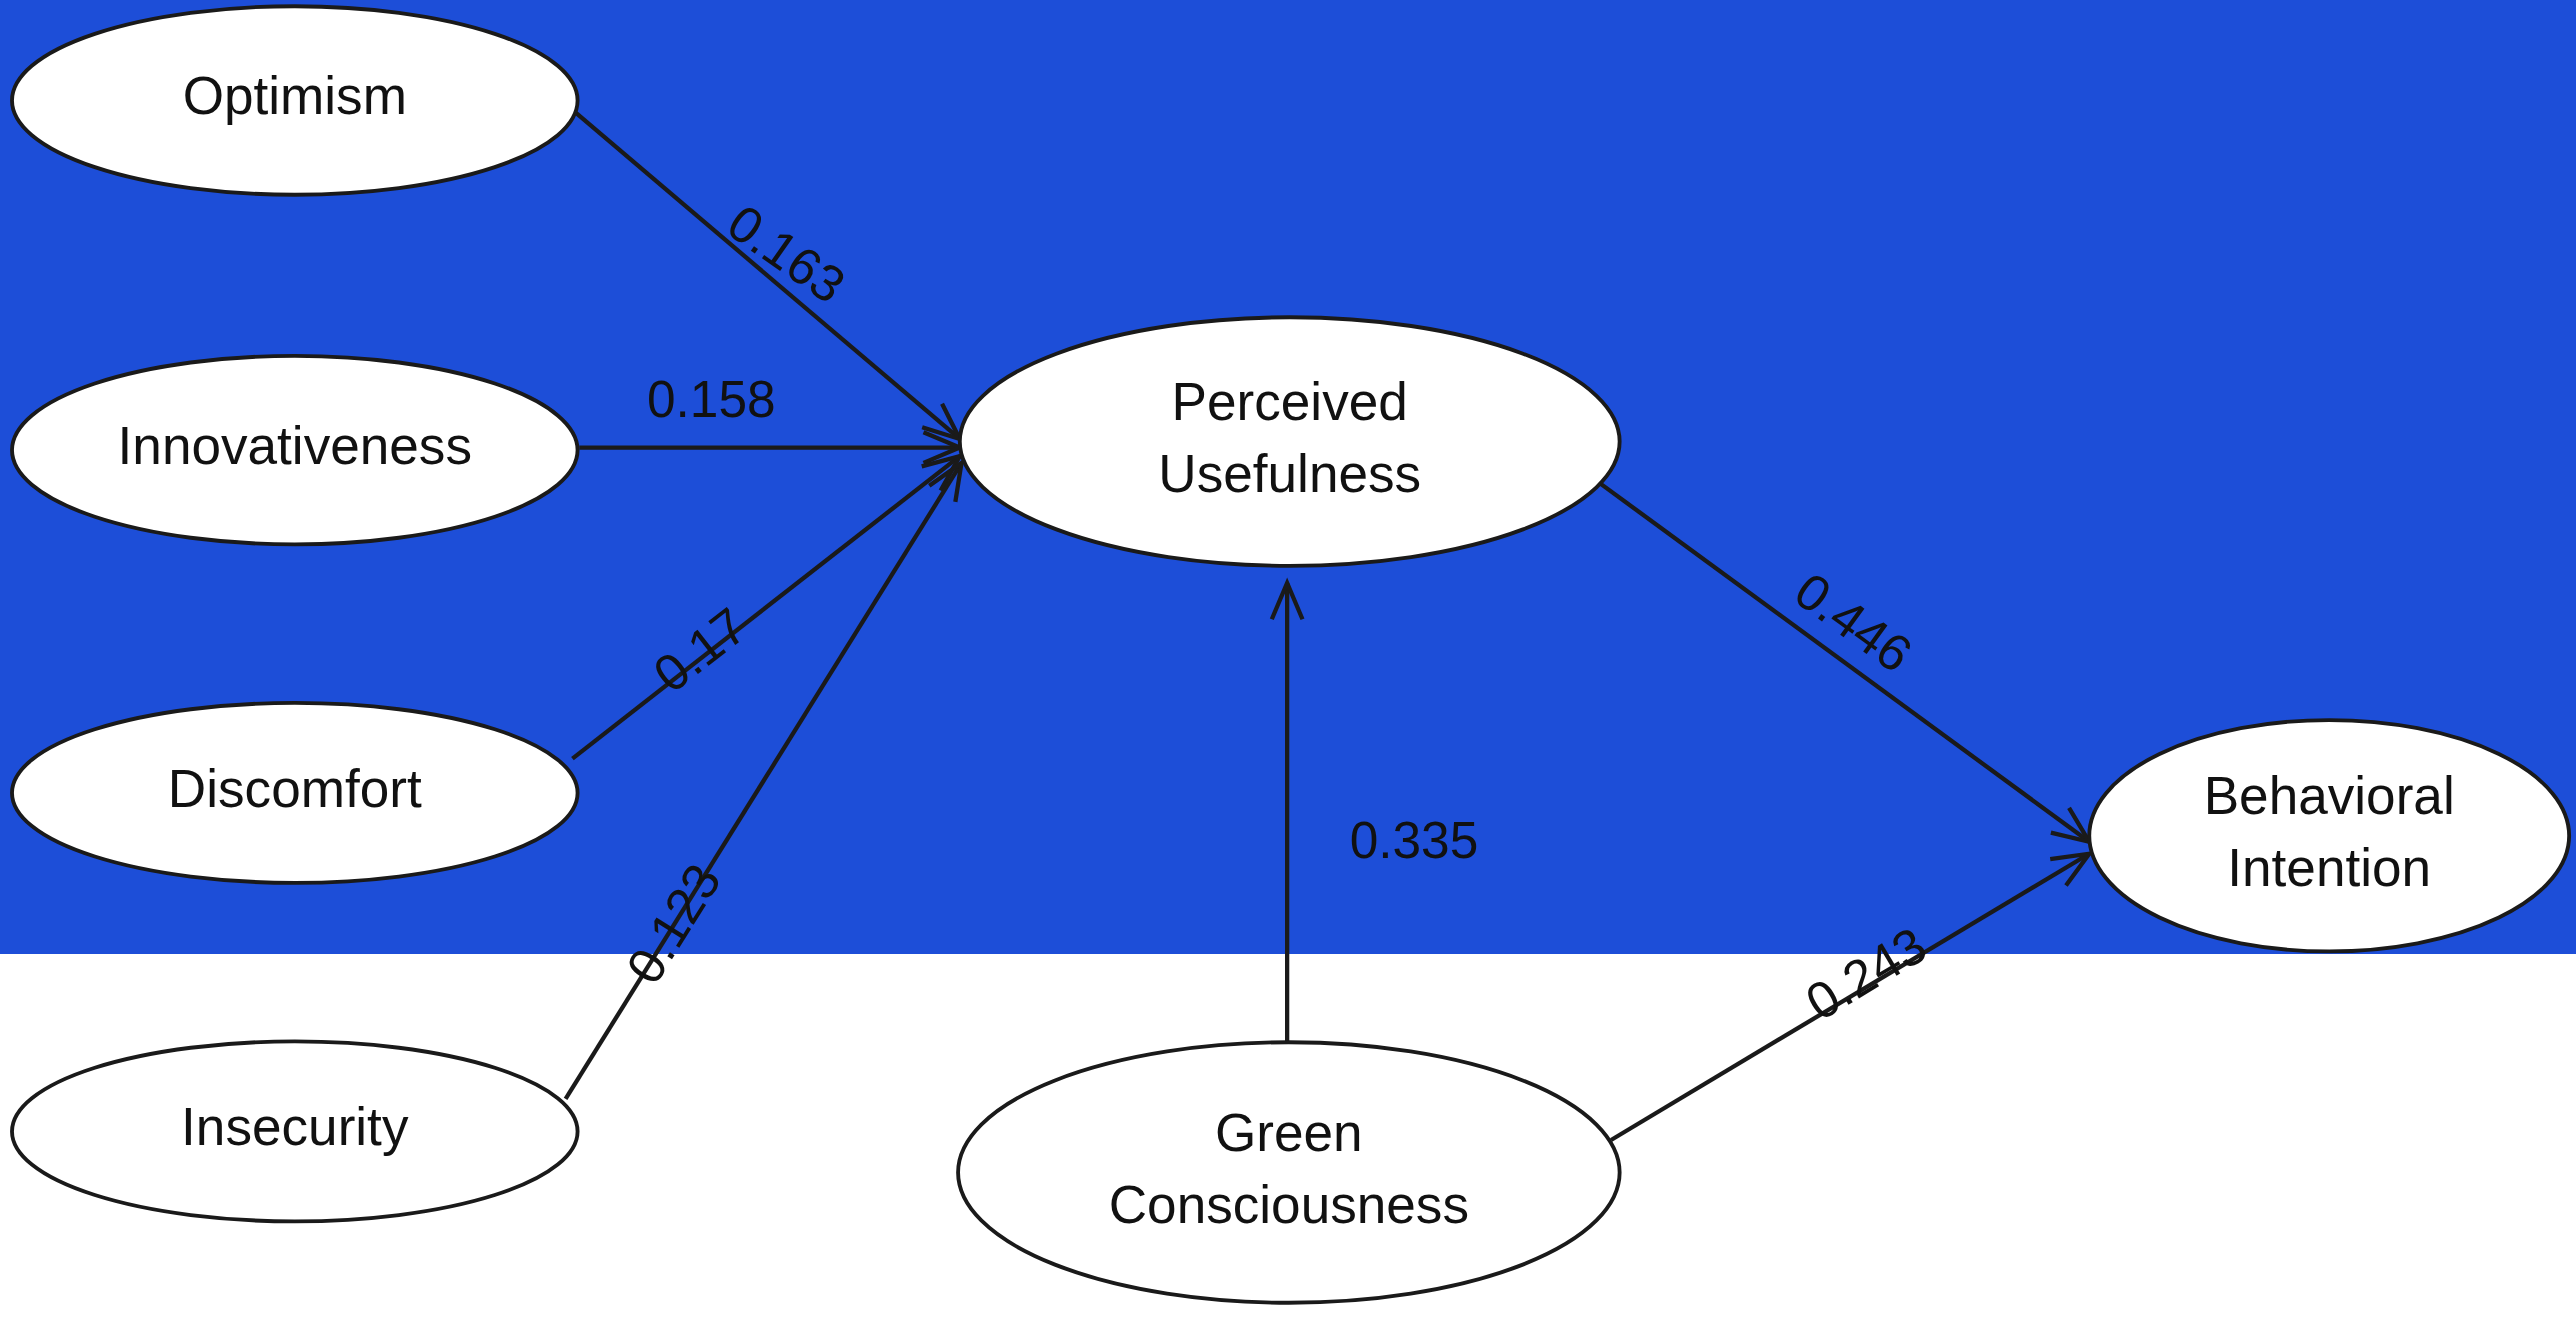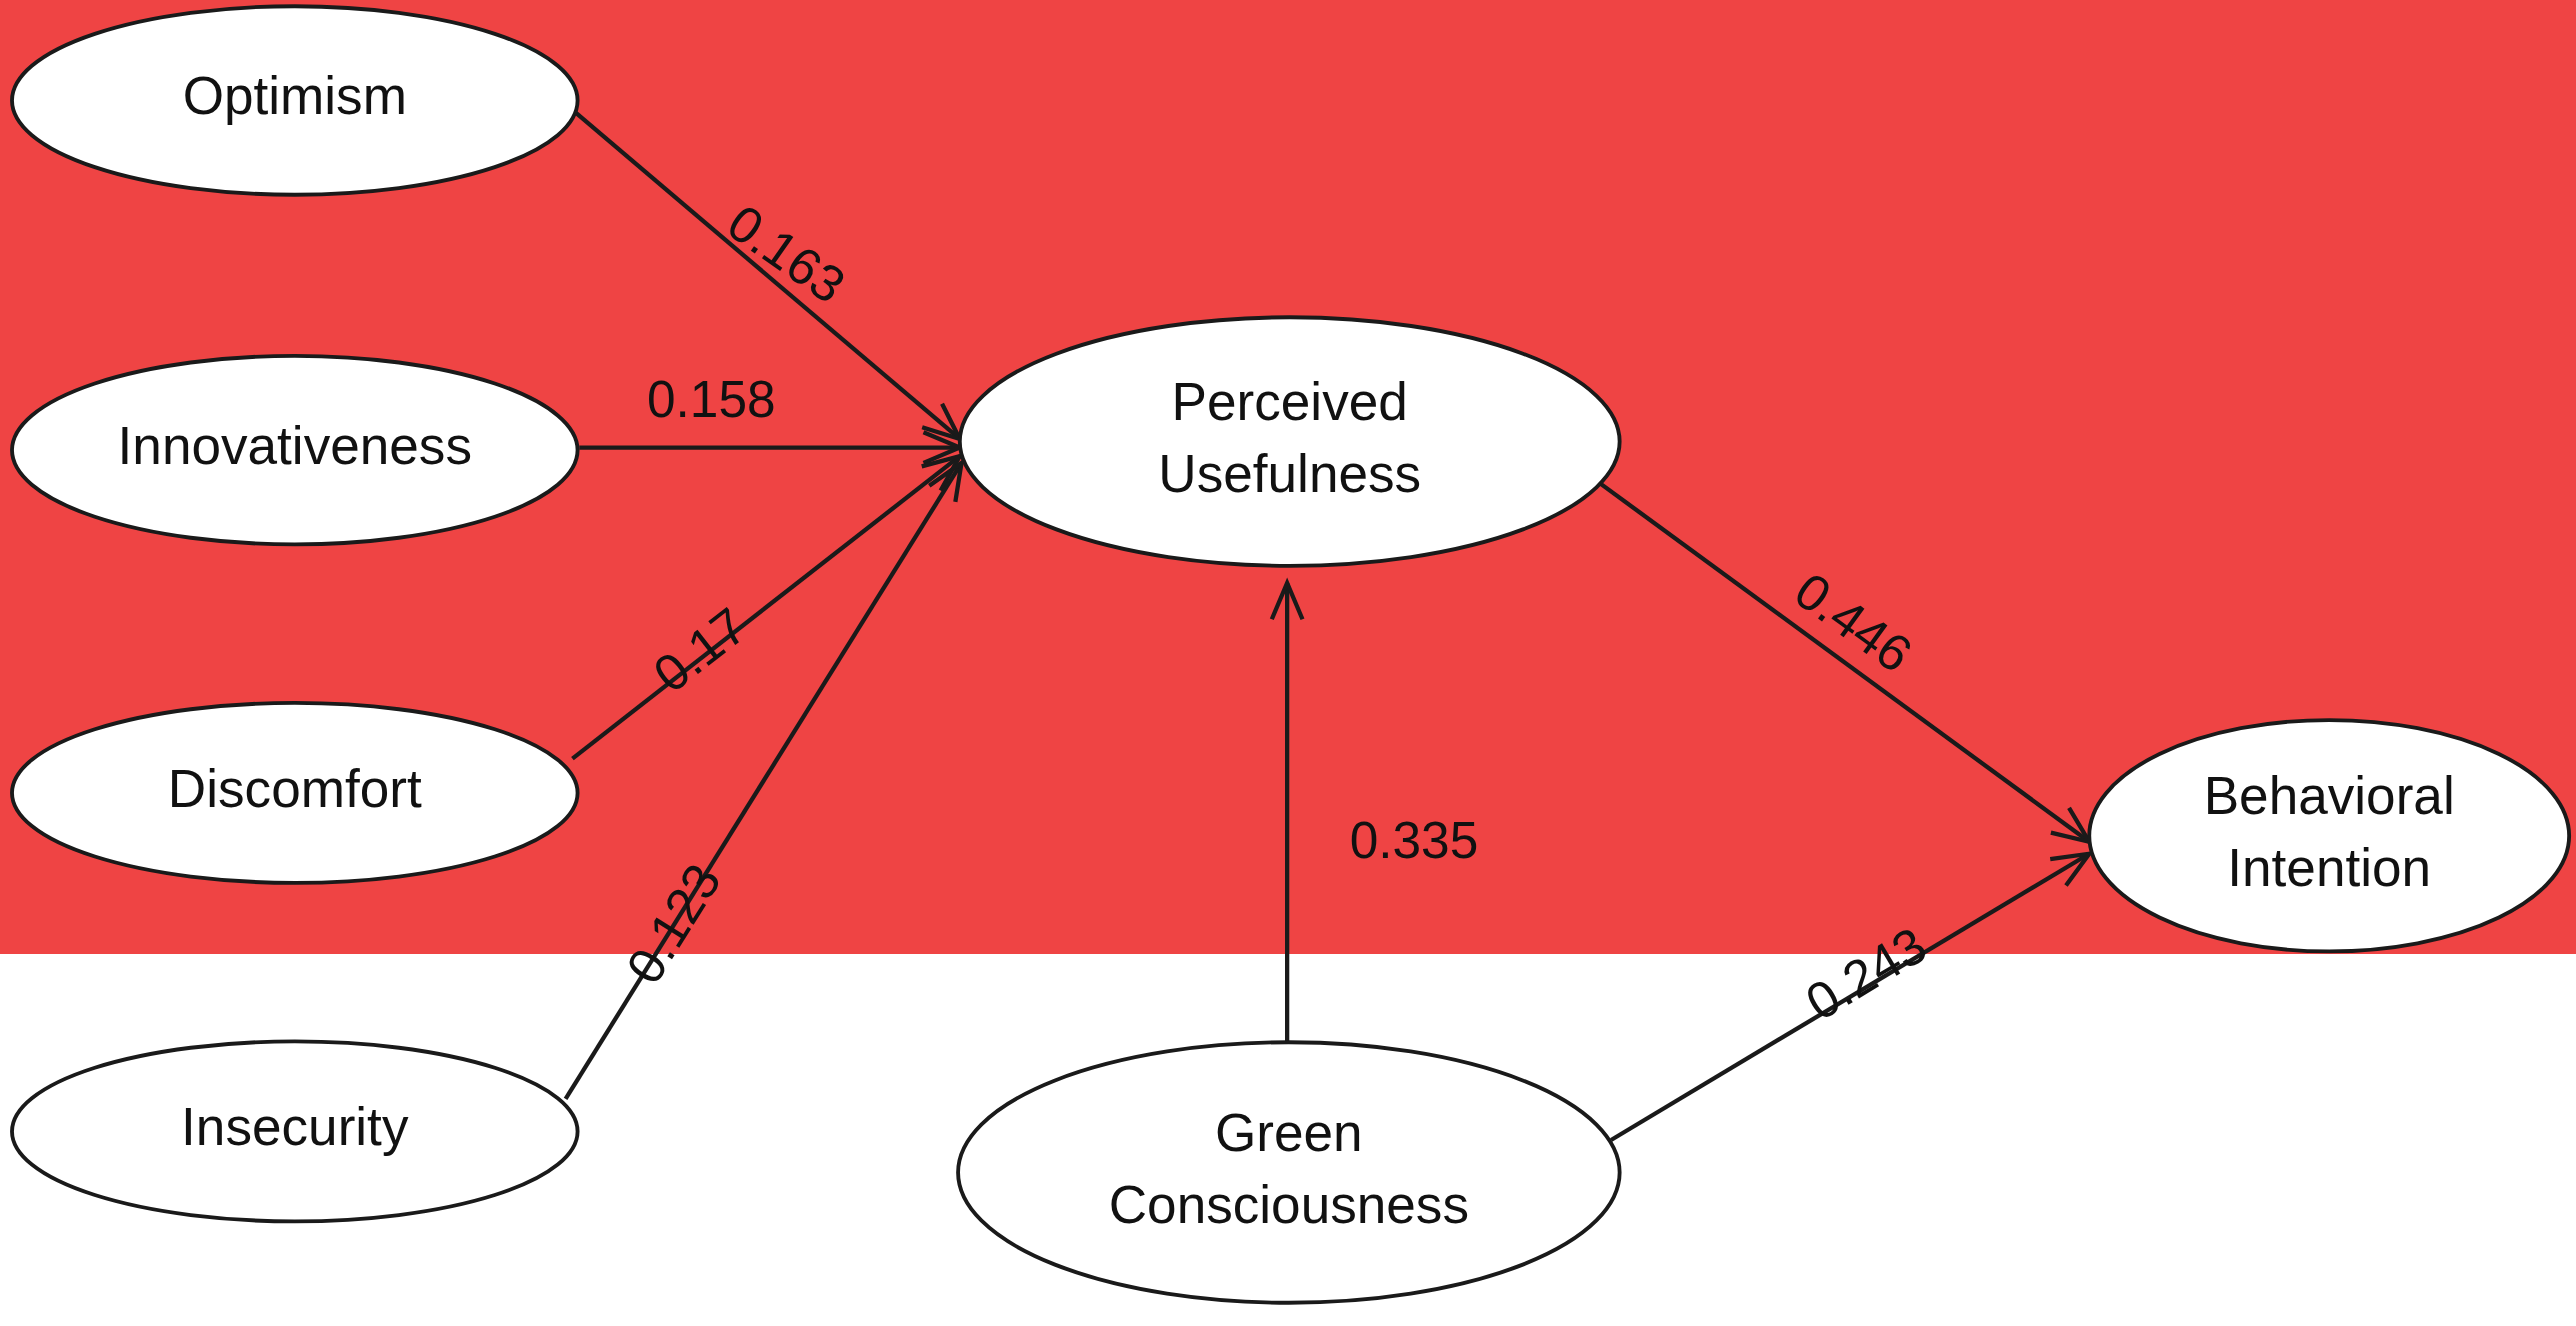--- a/index.html
+++ b/index.html
@@ -11,21 +11,21 @@
   body {
     width: 2576px;
     height: 1327px;
     font-family: "Liberation Sans", sans-serif;
     overflow: hidden;
   }
   #diagram-root {
     position: relative;
     width: 2576px;
     height: 954px;
-    background: #ef4444;
+    background: #1d4ed8;
   }
   svg#sem-svg {
     display: block;
     width: 2576px;
     height: 1327px;
   }
   .node-ellipse {
     fill: #ffffff;
     stroke: #1a1a1a;
     stroke-width: 4.5;

